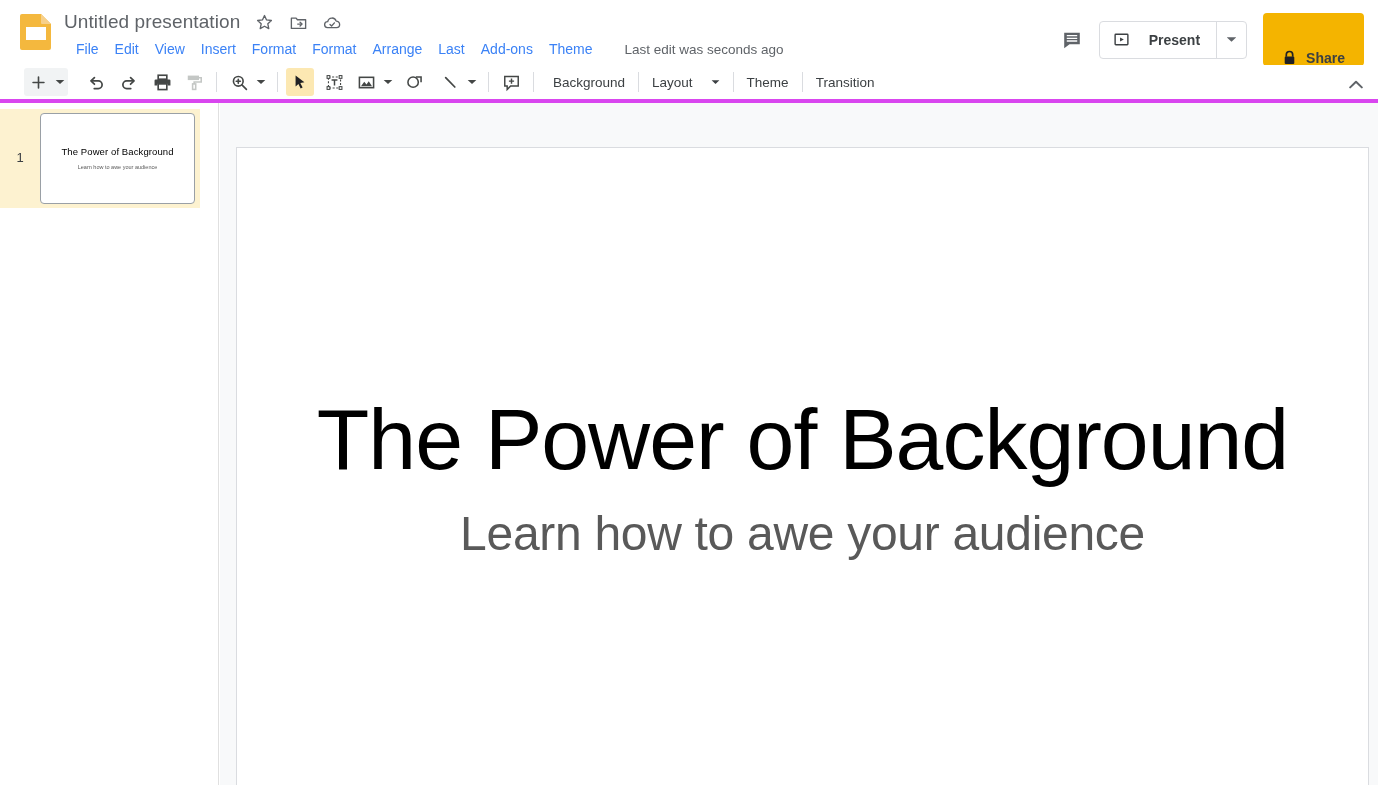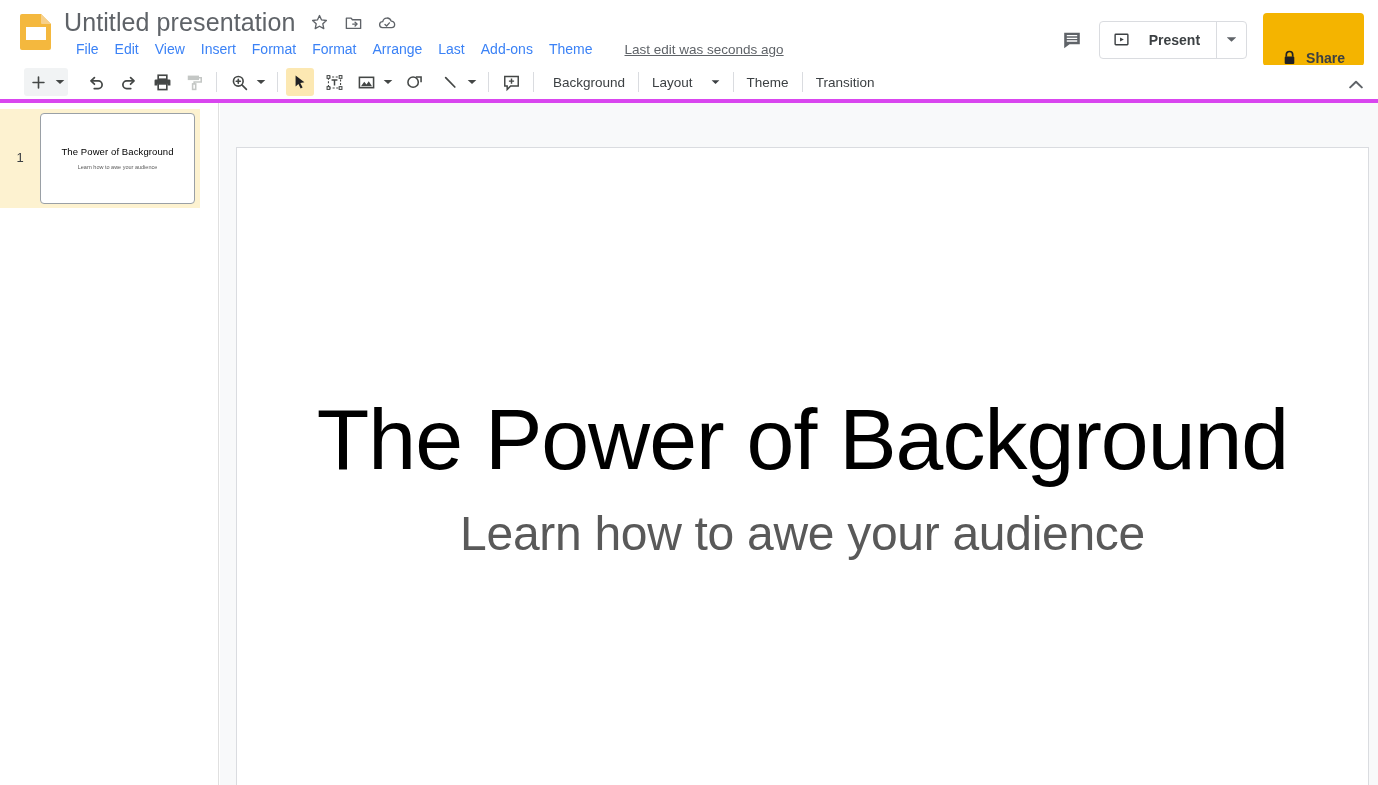--- a/index.html
+++ b/index.html
@@ -17,39 +17,39 @@
     background: #ffffff;
   }
   #app-logo {
     position: absolute; left: 18px; top: 13px; width: 36px; height: 38px;
   }
   #title-row {
     position: absolute; left: 64px; top: 8px; height: 28px;
     display: flex; align-items: center;
   }
   #doc-title {
-    font-size: 25px; color: #5f6368; font-weight: 400;
+    font-size: 19px; color: #5f6368; font-weight: 400;
     letter-spacing: 0.1px; white-space: nowrap; cursor: text;
   }
   .title-icon {
     margin-left: 14px; width: 20px; height: 20px; color: #5f6368;
     display: inline-flex; align-items: center; justify-content: center;
     cursor: pointer;
   }
   #menu-row {
     position: absolute; left: 68px; top: 38px; height: 22px;
     display: flex; align-items: center;
   }
   .menu-item {
     font-size: 14px; color: #3b82f6; padding: 2px 8px;
     border-radius: 3px; cursor: pointer; white-space: nowrap;
   }
   #last-edit {
     font-size: 13.5px; color: #5f6368; margin-left: 24px;
-    text-decoration: underline; cursor: pointer; white-space: nowrap;
+    cursor: pointer; white-space: nowrap;
   }
 
   #topbar-right {
     position: absolute; right: 14px; top: 13px;
     display: flex; align-items: center; gap: 0;
   }
   #comment-btn {
     width: 38px; height: 38px; display: flex; align-items: center;
     justify-content: center; border-radius: 50%; cursor: pointer;
   }

